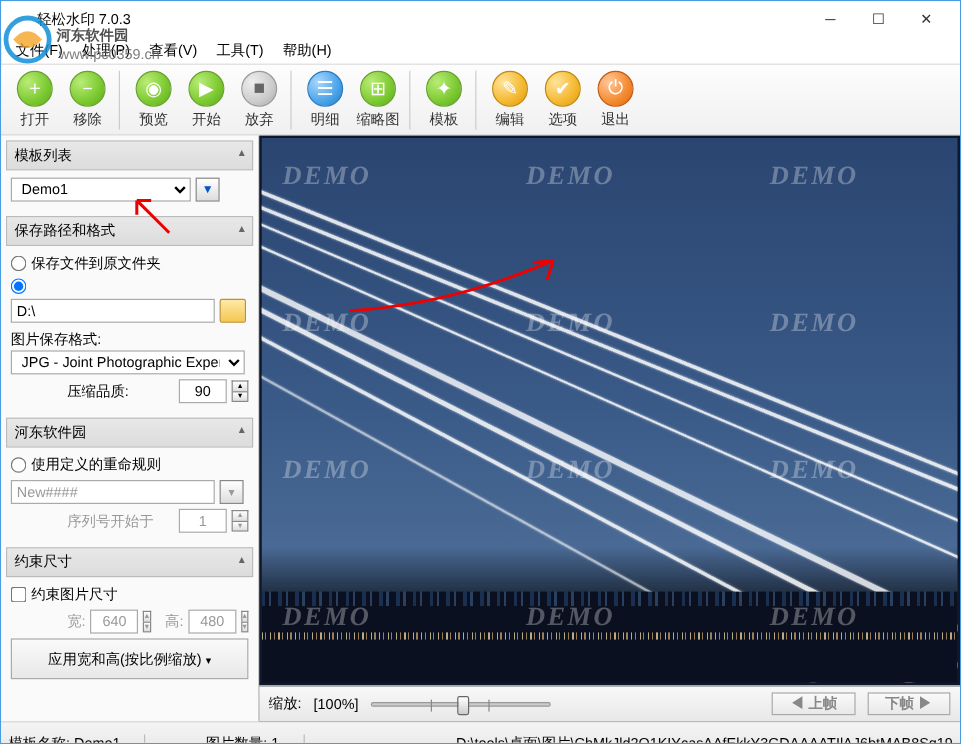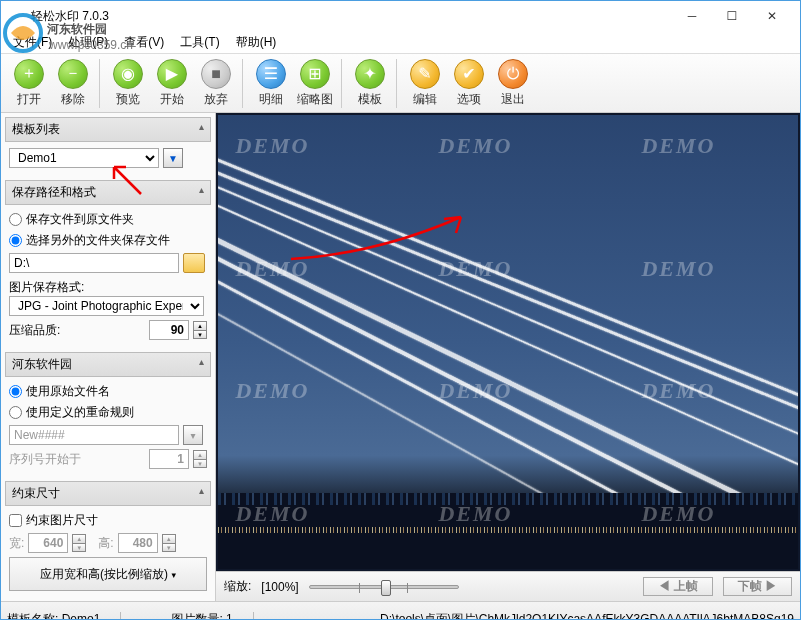--- a/index.html
+++ b/index.html
@@ -21,29 +21,29 @@
 .ic.blue { background: radial-gradient(circle at 30% 30%, #a8d8ff, #4aa3e8 60%, #2b7bc0 100%); border:1px solid #2b7bc0; }
 .ic.yellow { background: radial-gradient(circle at 30% 30%, #ffe49a, #f4b830 60%, #d99a10 100%); border:1px solid #c08a10; }
 .ic.orange { background: radial-gradient(circle at 30% 30%, #ffc89a, #f48a30 60%, #d96a10 100%); border:1px solid #c05a10; }
 .main { display:flex; height: calc(620px - 30px - 22px - 60px - 20px); }
 .sidebar { width: 215px; border-right:1px solid #ccc; background:#fafafa; overflow-y:auto; padding:4px; }
 .section-hdr { background: linear-gradient(#e8e8e8,#dcdcdc); border:1px solid #bbb; padding:3px 6px; margin-top:6px; font-size:12px; position:relative; }
 .section-hdr:first-child{margin-top:0}
 .section-hdr::after { content:"▴"; position:absolute; right:6px; top:3px; color:#666; font-size:10px;}
 .section-body { padding:6px 4px 2px 4px; }
 .row { display:flex; align-items:center; gap:4px; margin-bottom:4px; }
-.row label{font-size:12px;}
+.row label{font-size:12px;margin-left:47px;}
 select, input[type=text] { height:20px; border:1px solid #aaa; padding:0 4px; font-size:12px; background:#fff; }
 select.wide{width:150px;}
 .small-btn{width:20px;height:20px;border:1px solid #888;background:linear-gradient(#fff,#ddd);display:flex;align-items:center;justify-content:center;font-size:10px;cursor:pointer;}
 .radio-row{margin-bottom:4px;font-size:12px;display:flex;align-items:center;gap:4px;}
 .radio-row input{margin:0}
 input.path{width:170px;}
 .browse-btn{width:22px;height:20px;background:linear-gradient(#ffe9a8,#f4c850);border:1px solid #c09030;border-radius:2px;}
-input.num{width:40px;text-align:right;font-weight:bold;}
+input.num{width:40px;text-align:center;}
 .spin{display:flex;flex-direction:column;width:14px;}
 .spin div{height:9px;border:1px solid #888;background:linear-gradient(#fff,#ddd);font-size:7px;line-height:7px;text-align:center;cursor:pointer;}
 .spin div:first-child{border-bottom:none}
 .disabled{color:#999}
 .preview { flex:1; display:flex; flex-direction:column; background:#0f172a; position:relative; }
 .preview-img { flex:1; margin:2px; background:#1a2a4a; position:relative; overflow:hidden; }
 .sky { position:absolute; inset:0; background: linear-gradient(180deg, #2a4570 0%, #3a5a88 50%, #4a6a95 75%, #1a2535 85%, #0d1420 100%); }
 .trail { position:absolute; background:rgba(255,255,255,0.85); transform-origin:left center; box-shadow:0 0 2px rgba(255,255,255,0.6); }
 .city { position:absolute; bottom:0; left:0; right:0; height:15%; background:#0a1020; }
 .city::before{content:"";position:absolute;top:-8px;left:0;right:0;height:12px;background:repeating-linear-gradient(90deg,#1a3050 0 3px,#0a1020 3px 6px,#2a4060 6px 8px,#0a1020 8px 14px);}
@@ -149,21 +149,20 @@
     </div>
 
     <div class="section-hdr">保存路径和格式</div>
     <div class="section-body">
       <div class="radio-row">
           <input type="radio" name="sv" style="">
           <label>保存文件到原文件夹</label>
         </div>
       <div class="radio-row">
           <input type="radio" name="sv" checked="" style="">
-          <label>选择另外的文件夹保存文件</label>
         </div>
       <div class="row">
         <input type="text" class="path" value="D:\" style="">
         <div class="browse-btn"></div>
       </div>
       <div style="margin-top:6px"><label>图片保存格式:</label></div>
       <div class="row">
           <select style="width:195px"><option>JPG - Joint Photographic Experts Group</option></select>
         </div>
       <div class="row" style="margin-top:4px">
@@ -172,24 +171,20 @@
         <input type="text" class="num" value="90" style="">
         <div class="spin">
             <div>▴</div>
             <div>▾</div>
           </div>
       </div>
     </div>
 
     <div class="section-hdr">河东软件园</div>
     <div class="section-body">
-      <div class="radio-row">
-          <input type="radio" name="rn" checked="" style="">
-          <label>使用原始文件名</label>
-        </div>
       <div class="radio-row">
           <input type="radio" name="rn" style="">
           <label>使用定义的重命规则</label>
         </div>
       <div class="row">
         <input type="text" style="width: 170px; color: rgb(153, 153, 153);" disabled="" value="New####">
         <div class="small-btn disabled">▾</div>
       </div>
       <div class="row disabled">
         <label>序列号开始于</label>

